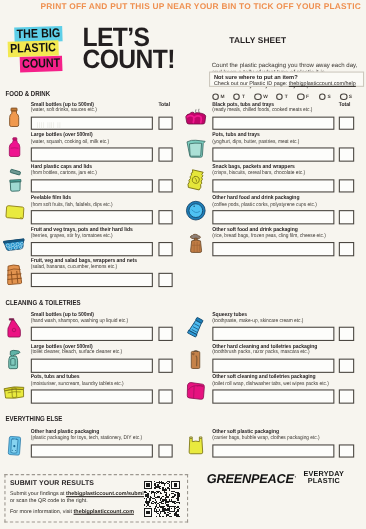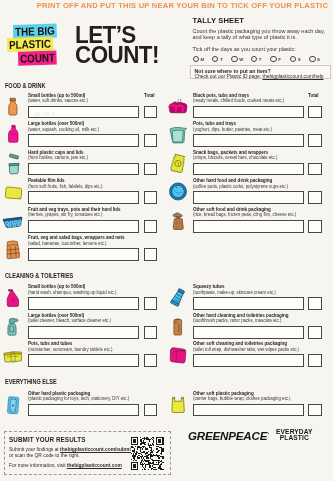--- a/index.html
+++ b/index.html
@@ -31,21 +31,21 @@
   .logo .r2{margin-left:7px;transform:rotate(-1.8deg);}
   .logo .r3{margin-left:18px;transform:rotate(-1.8deg);}
 
   
   .bigtitle{position:absolute;left:74.5px;top:24.5px;
     font-weight:bold;font-size:24px;line-height:20.2px;letter-spacing:-0.6px;color:#231f20;
     transform:scaleX(0.935);transform-origin:left top;}
 
   
   .tally{position:absolute;left:192.5px;top:15.5px;width:140px;}
-  .tally h2{margin:0;font-size:7.6px;letter-spacing:.1px;font-weight:bold;line-height:9px;}
+  .tally h2{margin:16px;font-size:7.6px;letter-spacing:.1px;font-weight:bold;line-height:9px;}
   .tally p{margin:0;font-size:5.5px;line-height:6.4px;color:#3a3632;}
   .tally .p1{margin-top:3.2px;}
   .tally .p2{margin-top:5.6px;}
   .days{margin-top:3.4px;display:flex;align-items:center;}
   .day{display:flex;align-items:center;width:19.45px;}
   .day .circ{width:6.4px;height:6.4px;border:0.75px solid #4a4540;border-radius:50%;box-sizing:border-box;flex:none;}
   .day .lab{font-size:4.4px;font-weight:bold;color:#4a4540;margin-left:1.6px;}
 
   .helpbox{position:absolute;left:190px;top:64.5px;width:141px;height:14.5px;white-space:nowrap;
     border:0.7px solid #cdc8be;box-sizing:border-box;padding:2.3px 0 0 3.5px;background:#fbfaf6;}

